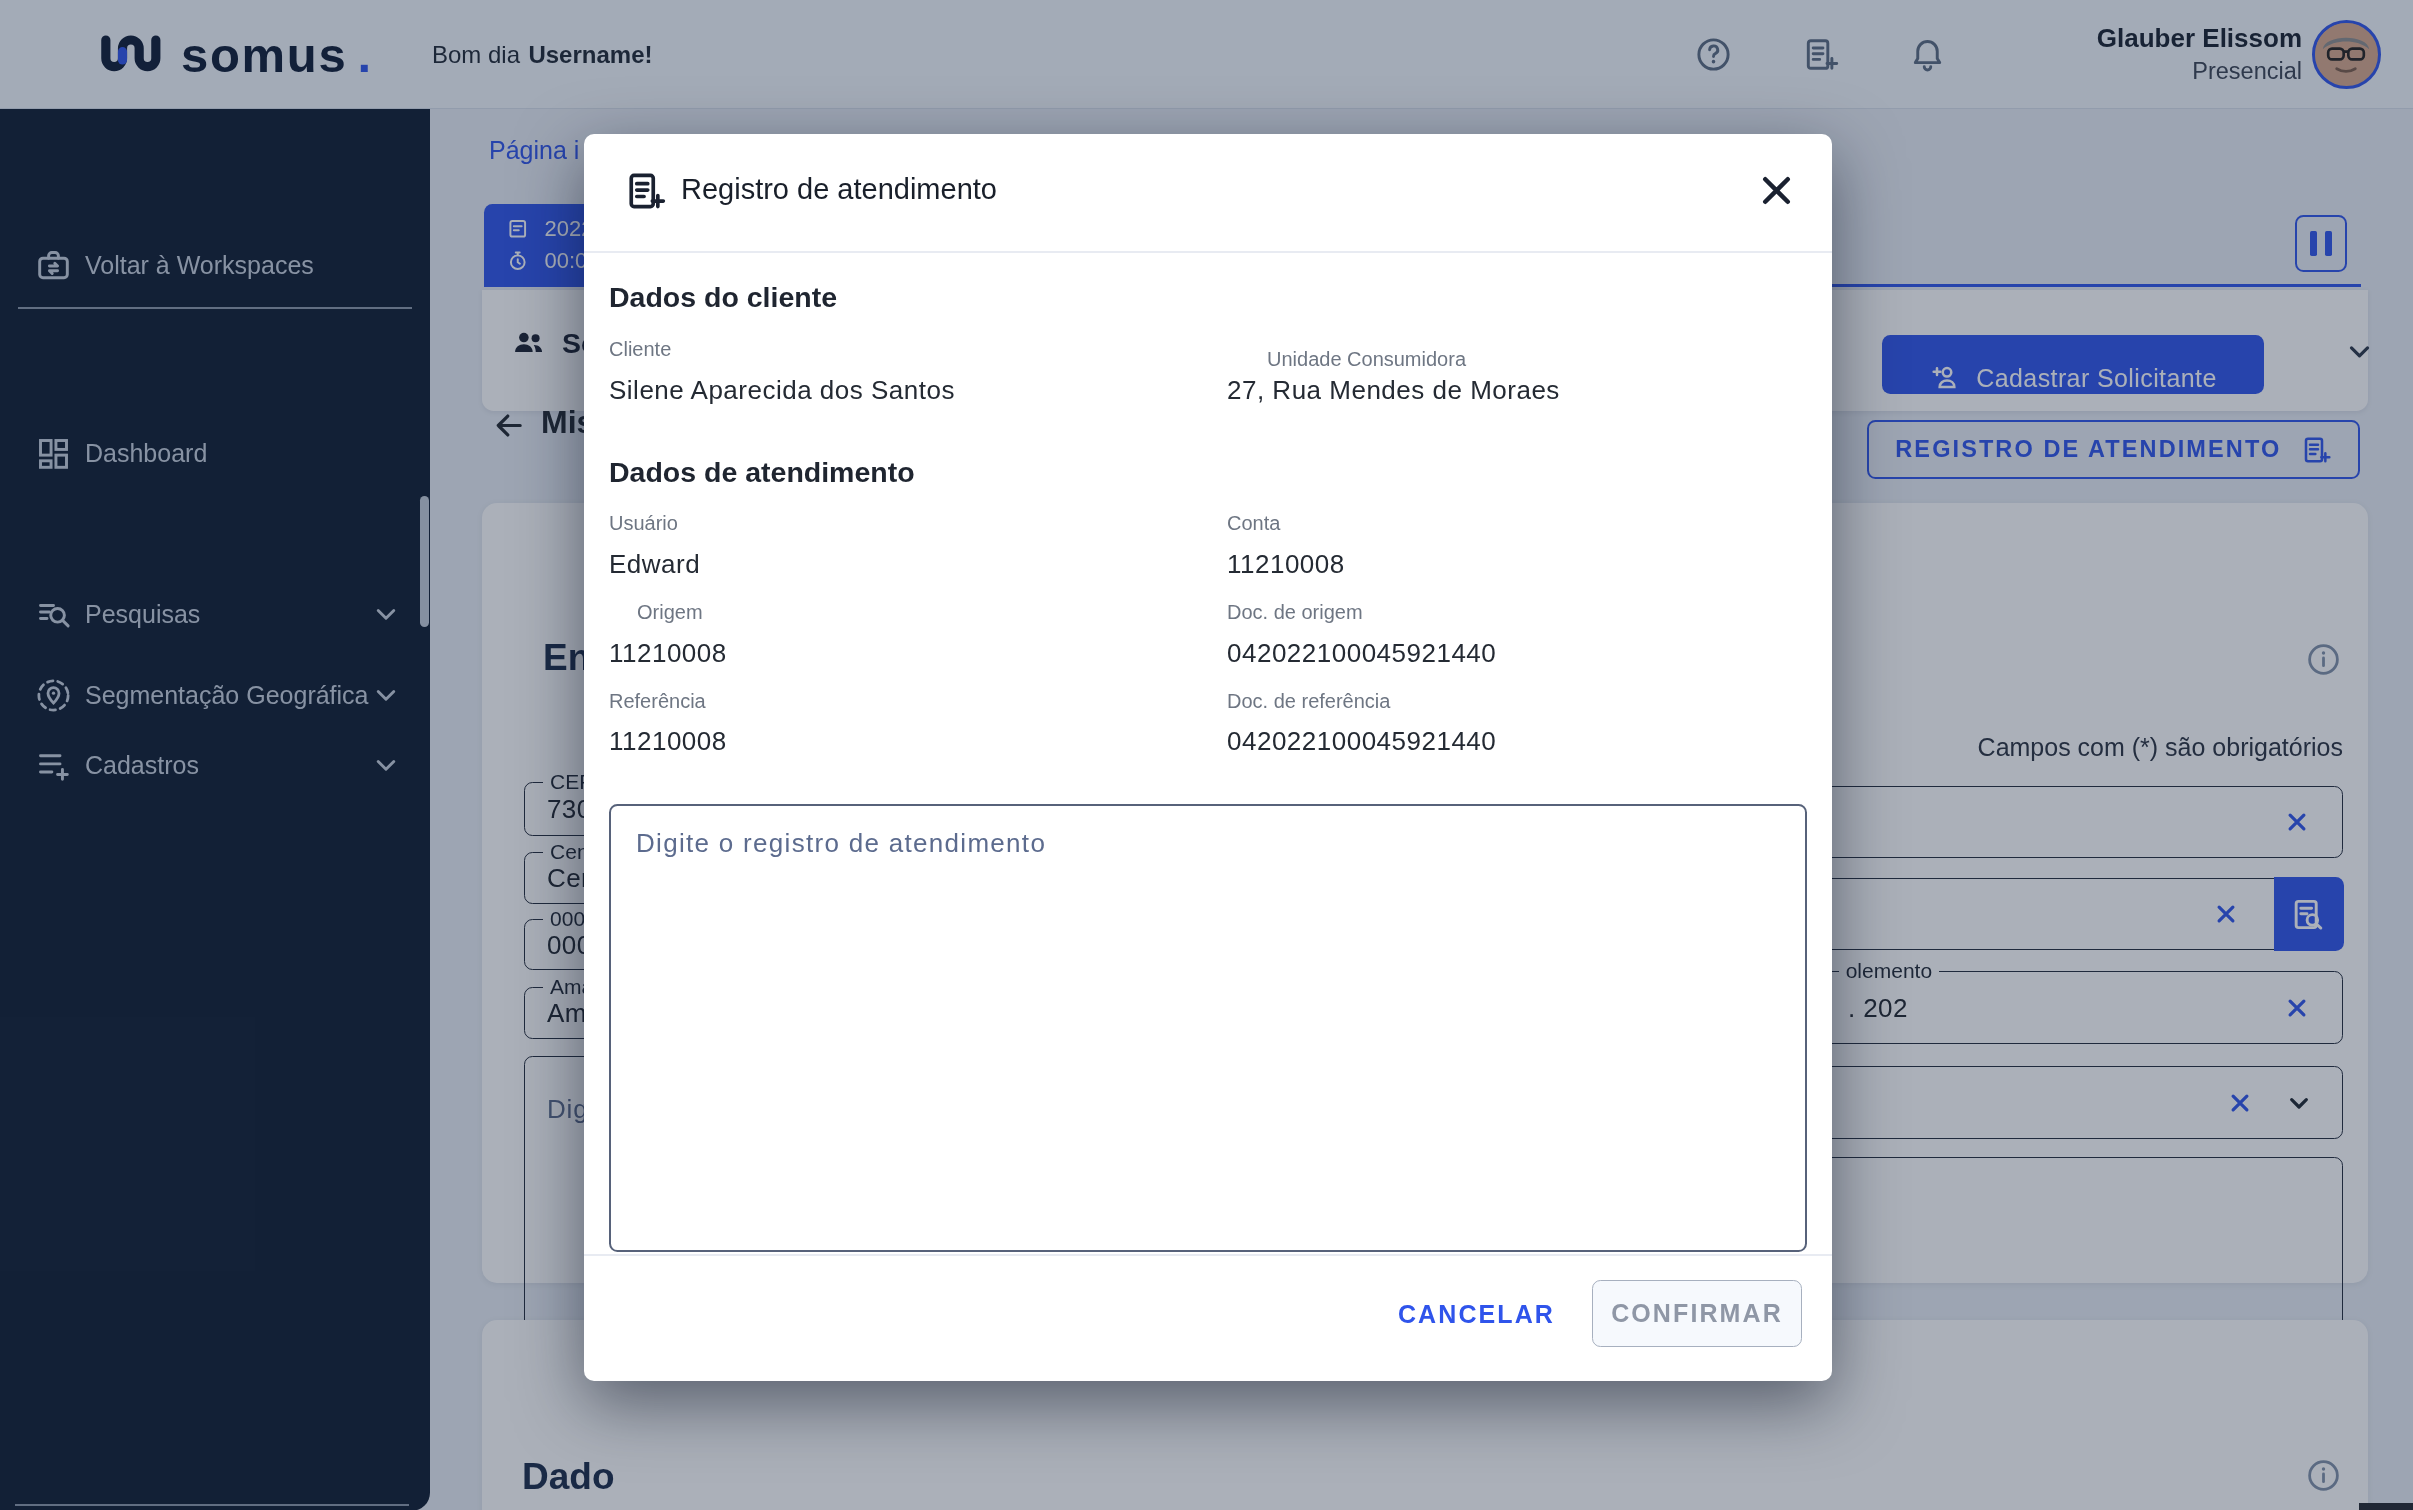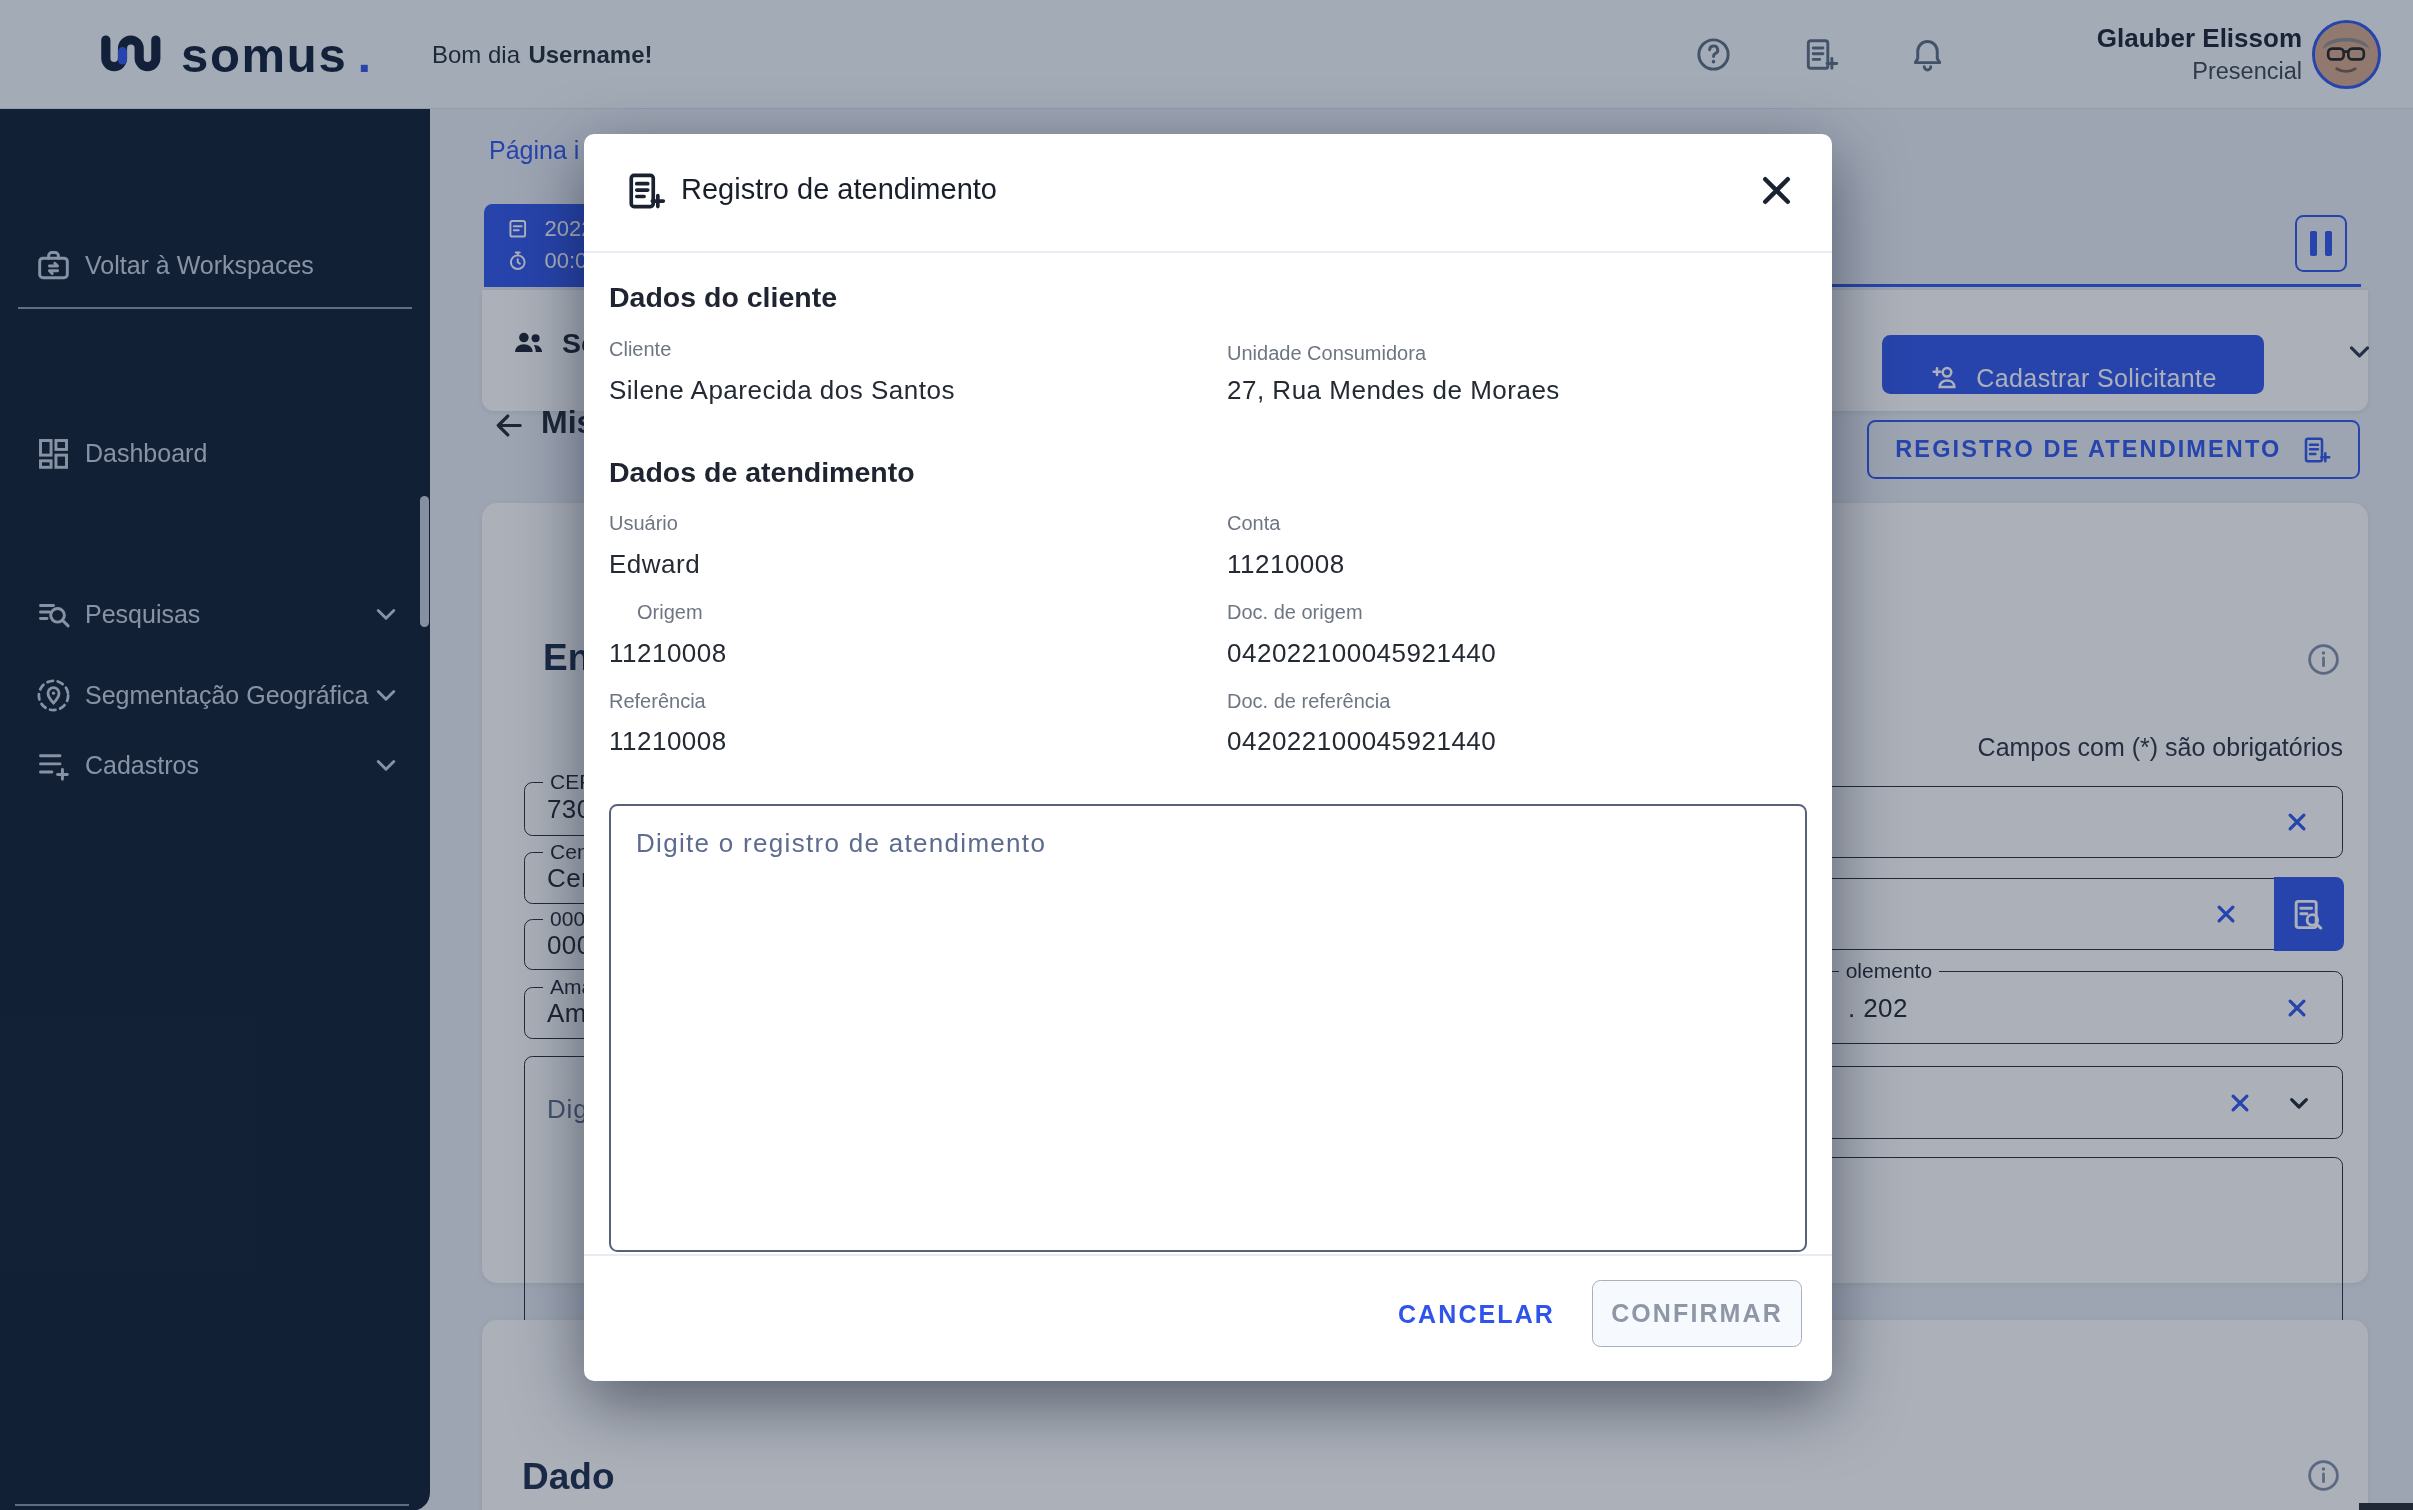--- a/index.html
+++ b/index.html
@@ -425,21 +425,21 @@
       <svg viewBox="0 0 24 24" fill="none" stroke="currentColor" stroke-width="2.4" stroke-linecap="round">
           <path d="M6 6l12 12M18 6L6 18"></path>
         </svg>
     </span>
     <div class="modal-divider" style="top:117px;"></div>
 
     <span class="m-heading" style="top:147px;">Dados do cliente</span>
 
     <span class="m-label mcol1" style="top:204px;">Cliente</span>
     <span class="m-value mcol1" style="top:241px;">Silene Aparecida dos Santos</span>
-    <span class="m-label mcol2" style="top:208px;">Unidade Consumidora</span>
+    <span class="m-label mcol2" style="top:214px;margin-left:40px;">Unidade Consumidora</span>
     <span class="m-value mcol2" style="top:241px;">27, Rua Mendes de Moraes</span>
 
     <span class="m-heading" style="top:322px;">Dados de atendimento</span>
 
     <span class="m-label mcol1" style="top:378px;">Usuário</span>
     <span class="m-value mcol1" style="top:415px;">Edward</span>
     <span class="m-label mcol2" style="top:378px;">Conta</span>
     <span class="m-value mcol2" style="top:415px;">11210008</span>
 
     <span class="m-label mcol1" style="top:467px;margin-left:28px;">Origem</span>

